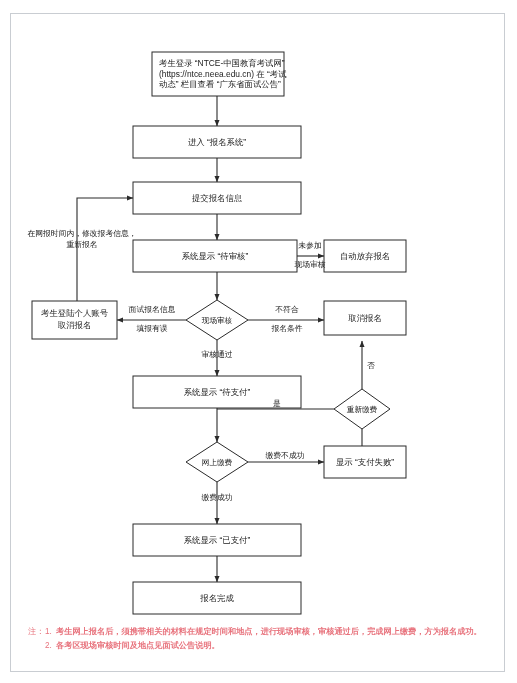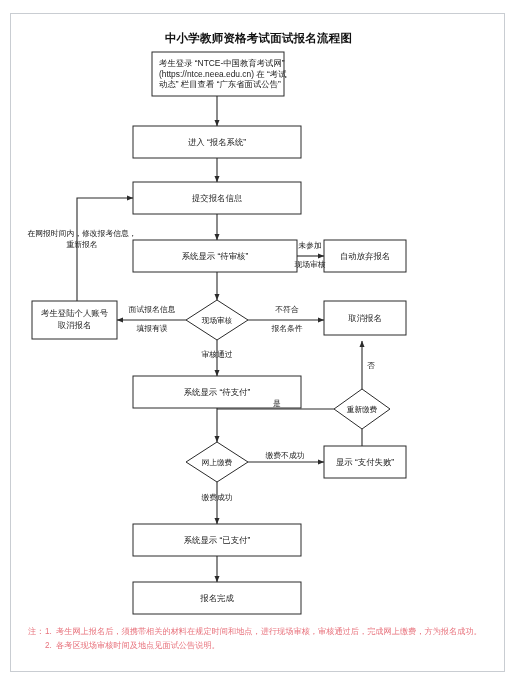--- a/index.html
+++ b/index.html
@@ -98,33 +98,33 @@
   #notes .note-row {
     display: flex;
     align-items: flex-start;
   }
   #notes .note-prefix {
     flex: 0 0 auto;
     width: 17px;
   }
   #notes .note-text {
     flex: 1 1 auto;
+    font-weight: bold;
   }
   #notes .note-row.second .note-prefix {
     width: 17px;
   }
 </style>
 </head>
 <body>
 
 <div id="page">
 
   <div id="frame"></div>
 
-  <div id="chart-title">中小学教师资格考试面试报名流程图</div>
 
   <svg id="flow" viewBox="0 0 517 683">
     <defs>
       <marker id="arrow" markerWidth="7" markerHeight="7" refX="6.2" refY="2.6" orient="auto" markerUnits="userSpaceOnUse">
         <path d="M0,0 L6.4,2.6 L0,5.2 z" fill="#2b2b2b"></path>
       </marker>
     </defs>
 
     <line class="conn" x1="217" y1="96" x2="217" y2="126" marker-end="url(#arrow)"></line>
 

